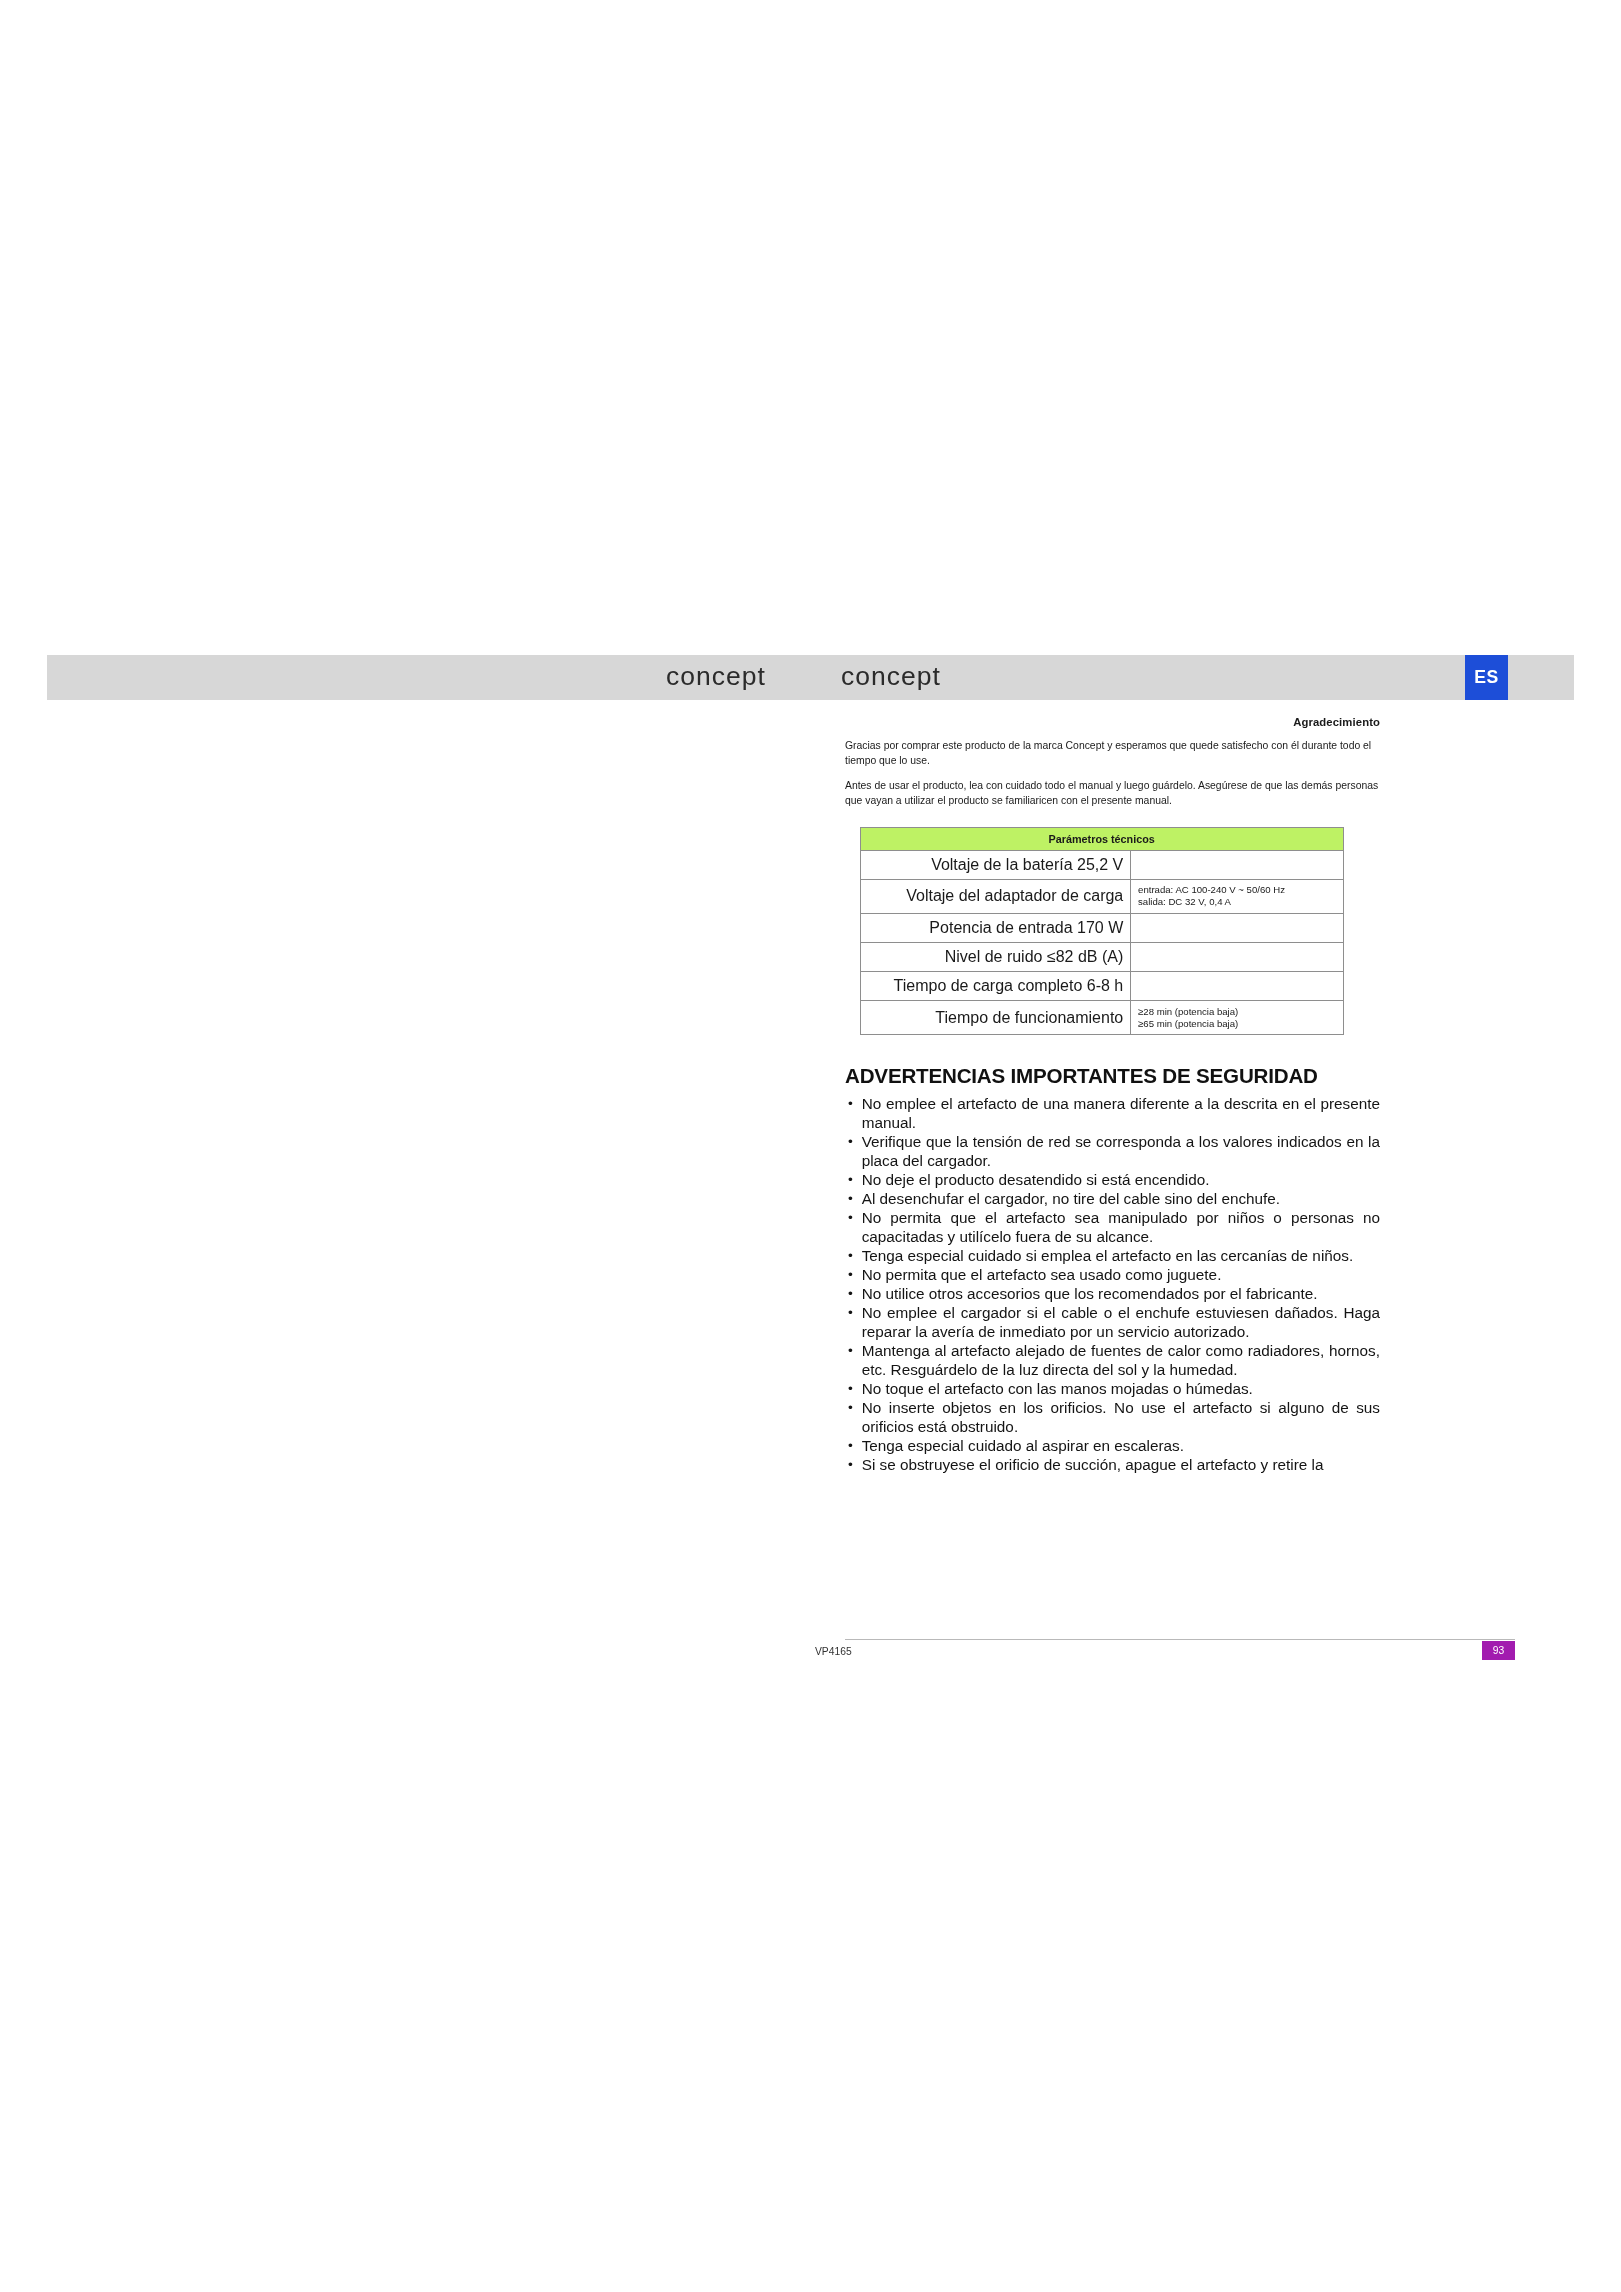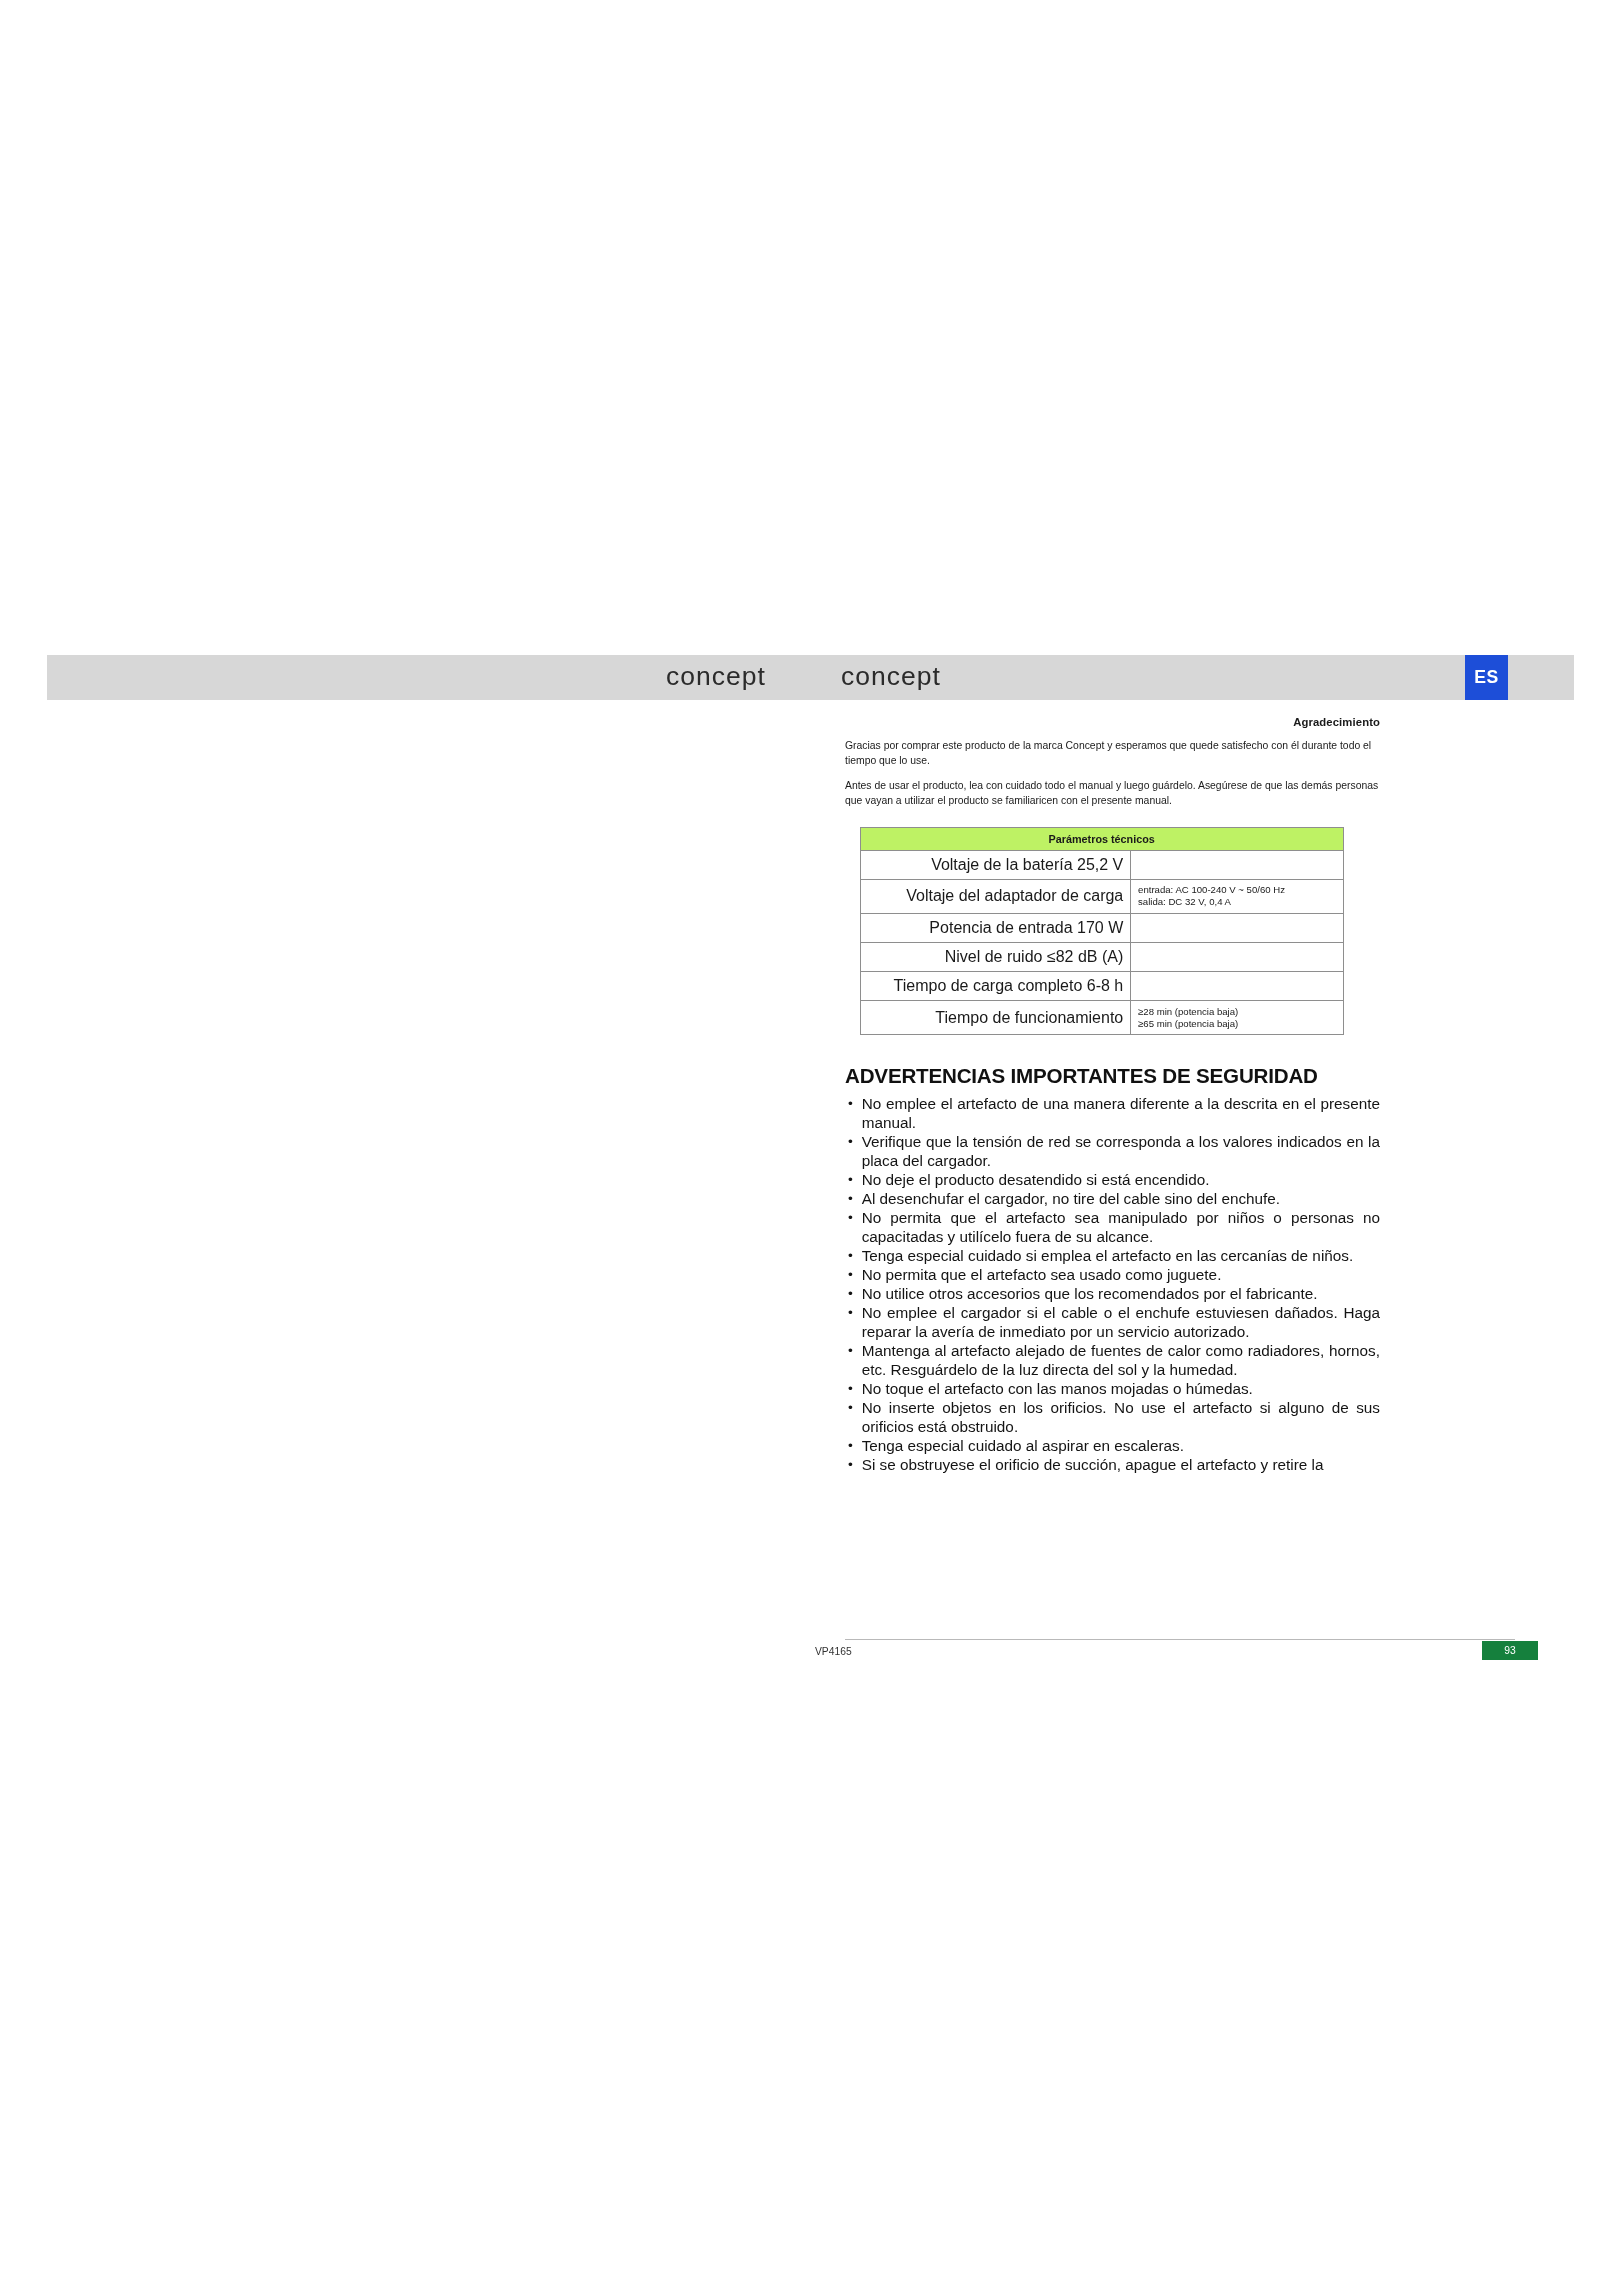--- a/index.html
+++ b/index.html
@@ -171,23 +171,23 @@
     position: absolute;
     left: 815px;
     top: 1646px;
     font-size: 10.3px;
     color: #333;
   }
   .page-num {
     position: absolute;
     left: 1482px;
     top: 1641px;
-    width: 56px;
+    width: 33px;
     height: 18.6px;
-    background: #15803d;
+    background: #a21caf;
     color: #ffffff;
     font-size: 10.3px;
     display: flex;
     align-items: center;
     justify-content: center;
   }
 </style>
 </head>
 <body>
 

